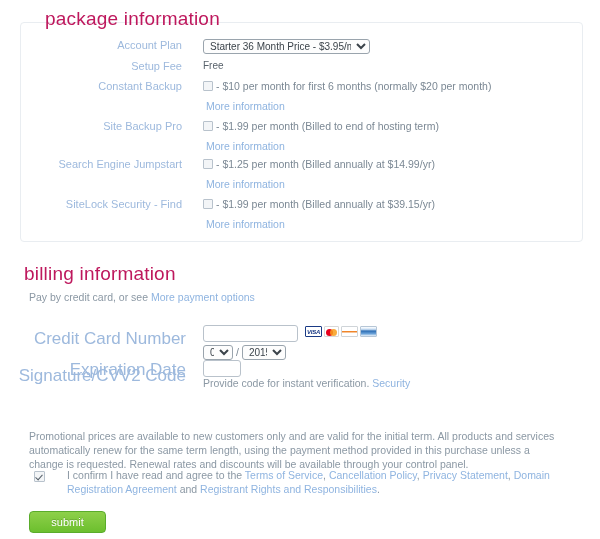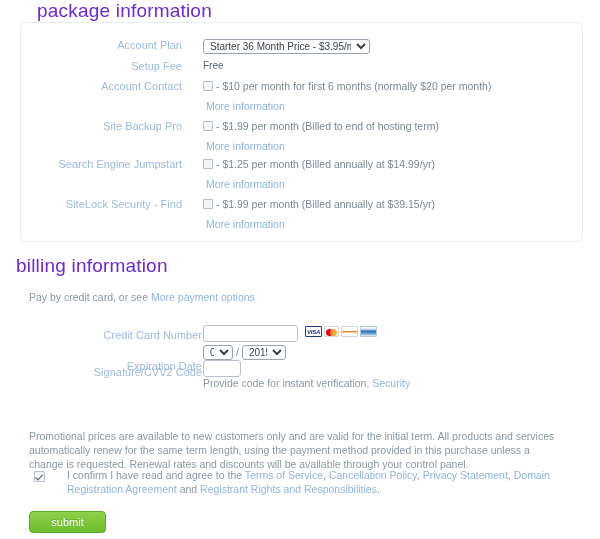--- a/index.html
+++ b/index.html
@@ -14,23 +14,23 @@
     font-size: 11px;
     color: #6d7a86;
     overflow: hidden;
     position: relative;
   }
 
   
   .section-heading {
     font-size: 19px;
     font-weight: normal;
-    color: #6d28d9;
+    color: #be185d;
     letter-spacing: .2px;
-    margin: 0;
+    margin: 8px;
   }
 
   
   #package-panel {
     position: absolute;
     left: 20px;
     top: 22px;
     width: 563px;
     height: 220px;
     box-sizing: border-box;
@@ -150,24 +150,24 @@
     color: #8b98a4;
   }
   #pay-by-line a {
     color: #8fb4e0;
     text-decoration: none;
   }
 
   .blbl {
     position: absolute;
     width: 182px;
-    left: 20px;
+    left: 4px;
     text-align: right;
     color: #9db9dd;
-    font-size: 11px;
+    font-size: 17px;
     white-space: nowrap;
   }
 
   
   #card-logos {
     position: absolute;
     left: 305px;
     top: 326px;
     display: flex;
     gap: 2px;
@@ -296,21 +296,21 @@
     </select>
   </span>
 </div>
 
 <div class="row" style="top:60px;">
   <span class="lbl">Setup Fee</span>
   <span class="val dark">Free</span>
 </div>
 
 <div class="row" style="top:80px;">
-  <span class="lbl">Account Contact</span>
+  <span class="lbl">Constant Backup</span>
   <span class="val">
     <span class="cb"></span><span>- $10 per month for first 6 months (normally $20 per month)</span>
   </span>
 </div>
 <a class="more-info" style="top:100px;" href="#">More information</a>
 
 <div class="row" style="top:120px;">
   <span class="lbl">Site Backup Pro</span>
   <span class="val">
     <span class="cb"></span><span>- $1.99 per month (Billed to end of hosting term)</span>

